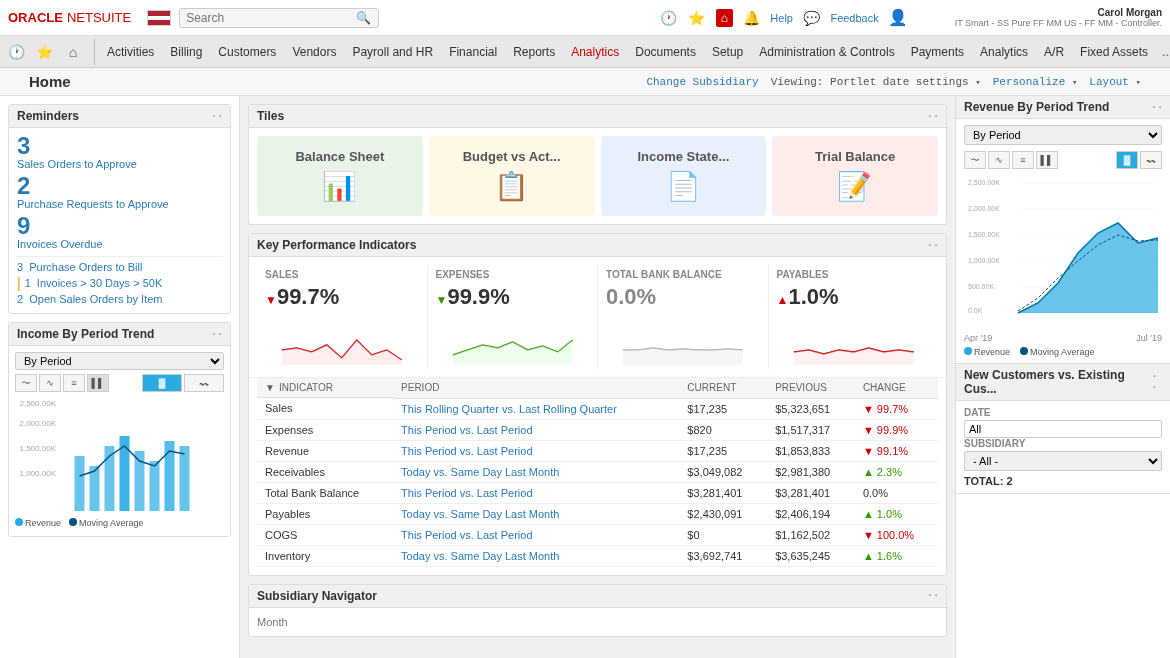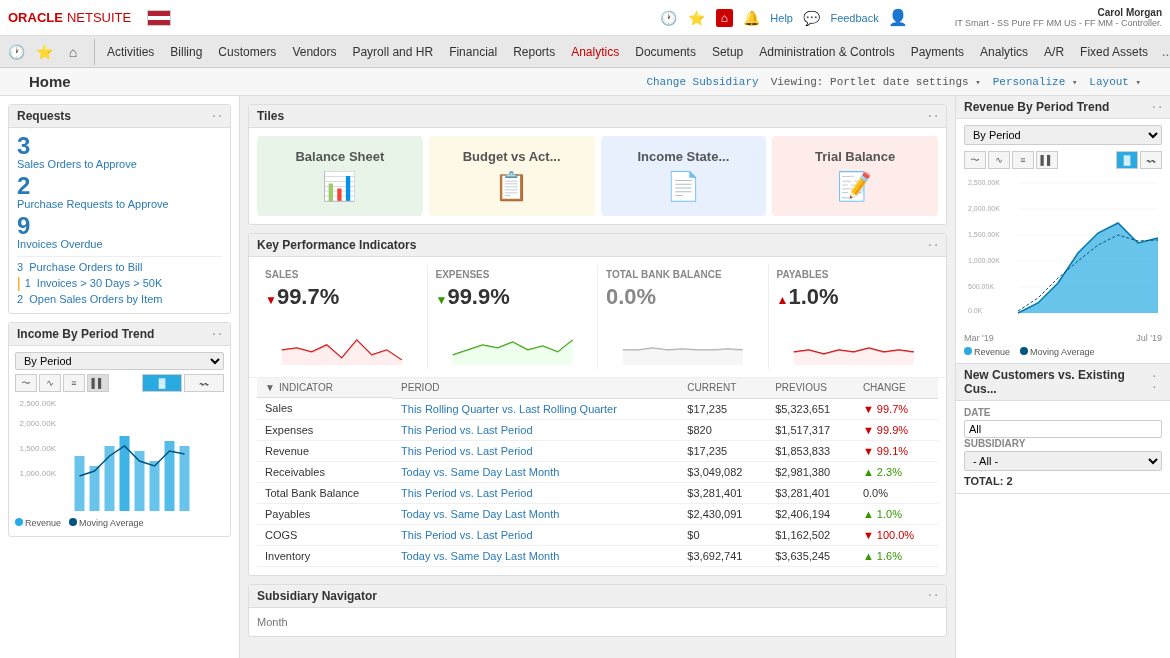--- a/index.html
+++ b/index.html
@@ -129,20 +129,24 @@
   </style>
 </head>
 <body>
 
 <div class="top-nav">
   <div class="logo">
     <span class="logo-oracle">ORACLE</span>
     <span class="logo-netsuite" style="font-weight:normal;">NETSUITE</span>
   </div>
   <div class="flag"></div>
+  <div class="search-box">
+    <input type="text" placeholder="Search" style="">
+    <span style="color:#888; cursor:pointer;">🔍</span>
+  </div>
   <div class="top-nav-right">
     <span style="cursor:pointer; font-size:14px;">🕐</span>
     <span style="cursor:pointer; font-size:14px;">⭐</span>
     <span style="cursor:pointer; background:#c00; color:#fff; padding:2px 5px; border-radius:2px; font-size:12px;">⌂</span>
     <span style="cursor:pointer; font-size:14px;">🔔</span>
     <span style="color:#2a7ab5; cursor:pointer;">Help</span>
     <span style="cursor:pointer; font-size:14px;">💬</span>
     <span style="color:#2a7ab5; cursor:pointer;">Feedback</span>
     <span style="font-size:16px;">👤</span>
     <div class="user-info">
@@ -194,21 +198,21 @@
     </a>
   </div>
 </div>
 
 <div class="content">
 
   <div class="left-panel">
 
     <div class="panel-section">
       <div class="panel-header">
-        <span>Requests</span>
+        <span>Reminders</span>
         <span class="panel-header-dots">· ·</span>
       </div>
       <div class="reminders-content">
         <div class="reminder-row">
           <div class="reminder-count">3</div>
           <div class="reminder-label">Sales Orders to Approve</div>
         </div>
         <div class="reminder-row">
           <div class="reminder-count">2</div>
           <div class="reminder-label">Purchase Requests to Approve</div>
@@ -479,21 +483,21 @@
             <line x1="50" y1="140" x2="190" y2="140" stroke="#eee" stroke-width="0.5"></line>
 
             <polygon points="50,140 70,130 90,110 110,80 130,60 150,50 170,70 190,65 190,140" fill="#29abe2" opacity="0.7"></polygon>
 
             <polyline points="50,140 70,130 90,110 110,80 130,60 150,50 170,70 190,65" fill="none" stroke="#0077aa" stroke-width="1.5"></polyline>
 
             <polyline points="50,138 70,125 90,105 110,88 130,72 150,62 170,68 190,67" fill="none" stroke="#005580" stroke-width="1" stroke-dasharray="3,2"></polyline>
           </svg>
         </div>
         <div class="right-chart-labels">
-          <span>Mar '19</span>
+          <span>Apr '19</span>
           <span>Jul '19</span>
         </div>
         <div class="right-legend">
           <span>
             <span class="legend-dot" style="background:#29abe2;"></span>Revenue
           </span>
           <span>
             <span class="legend-dot" style="background:#005580;"></span>Moving Average
           </span>
         </div>

